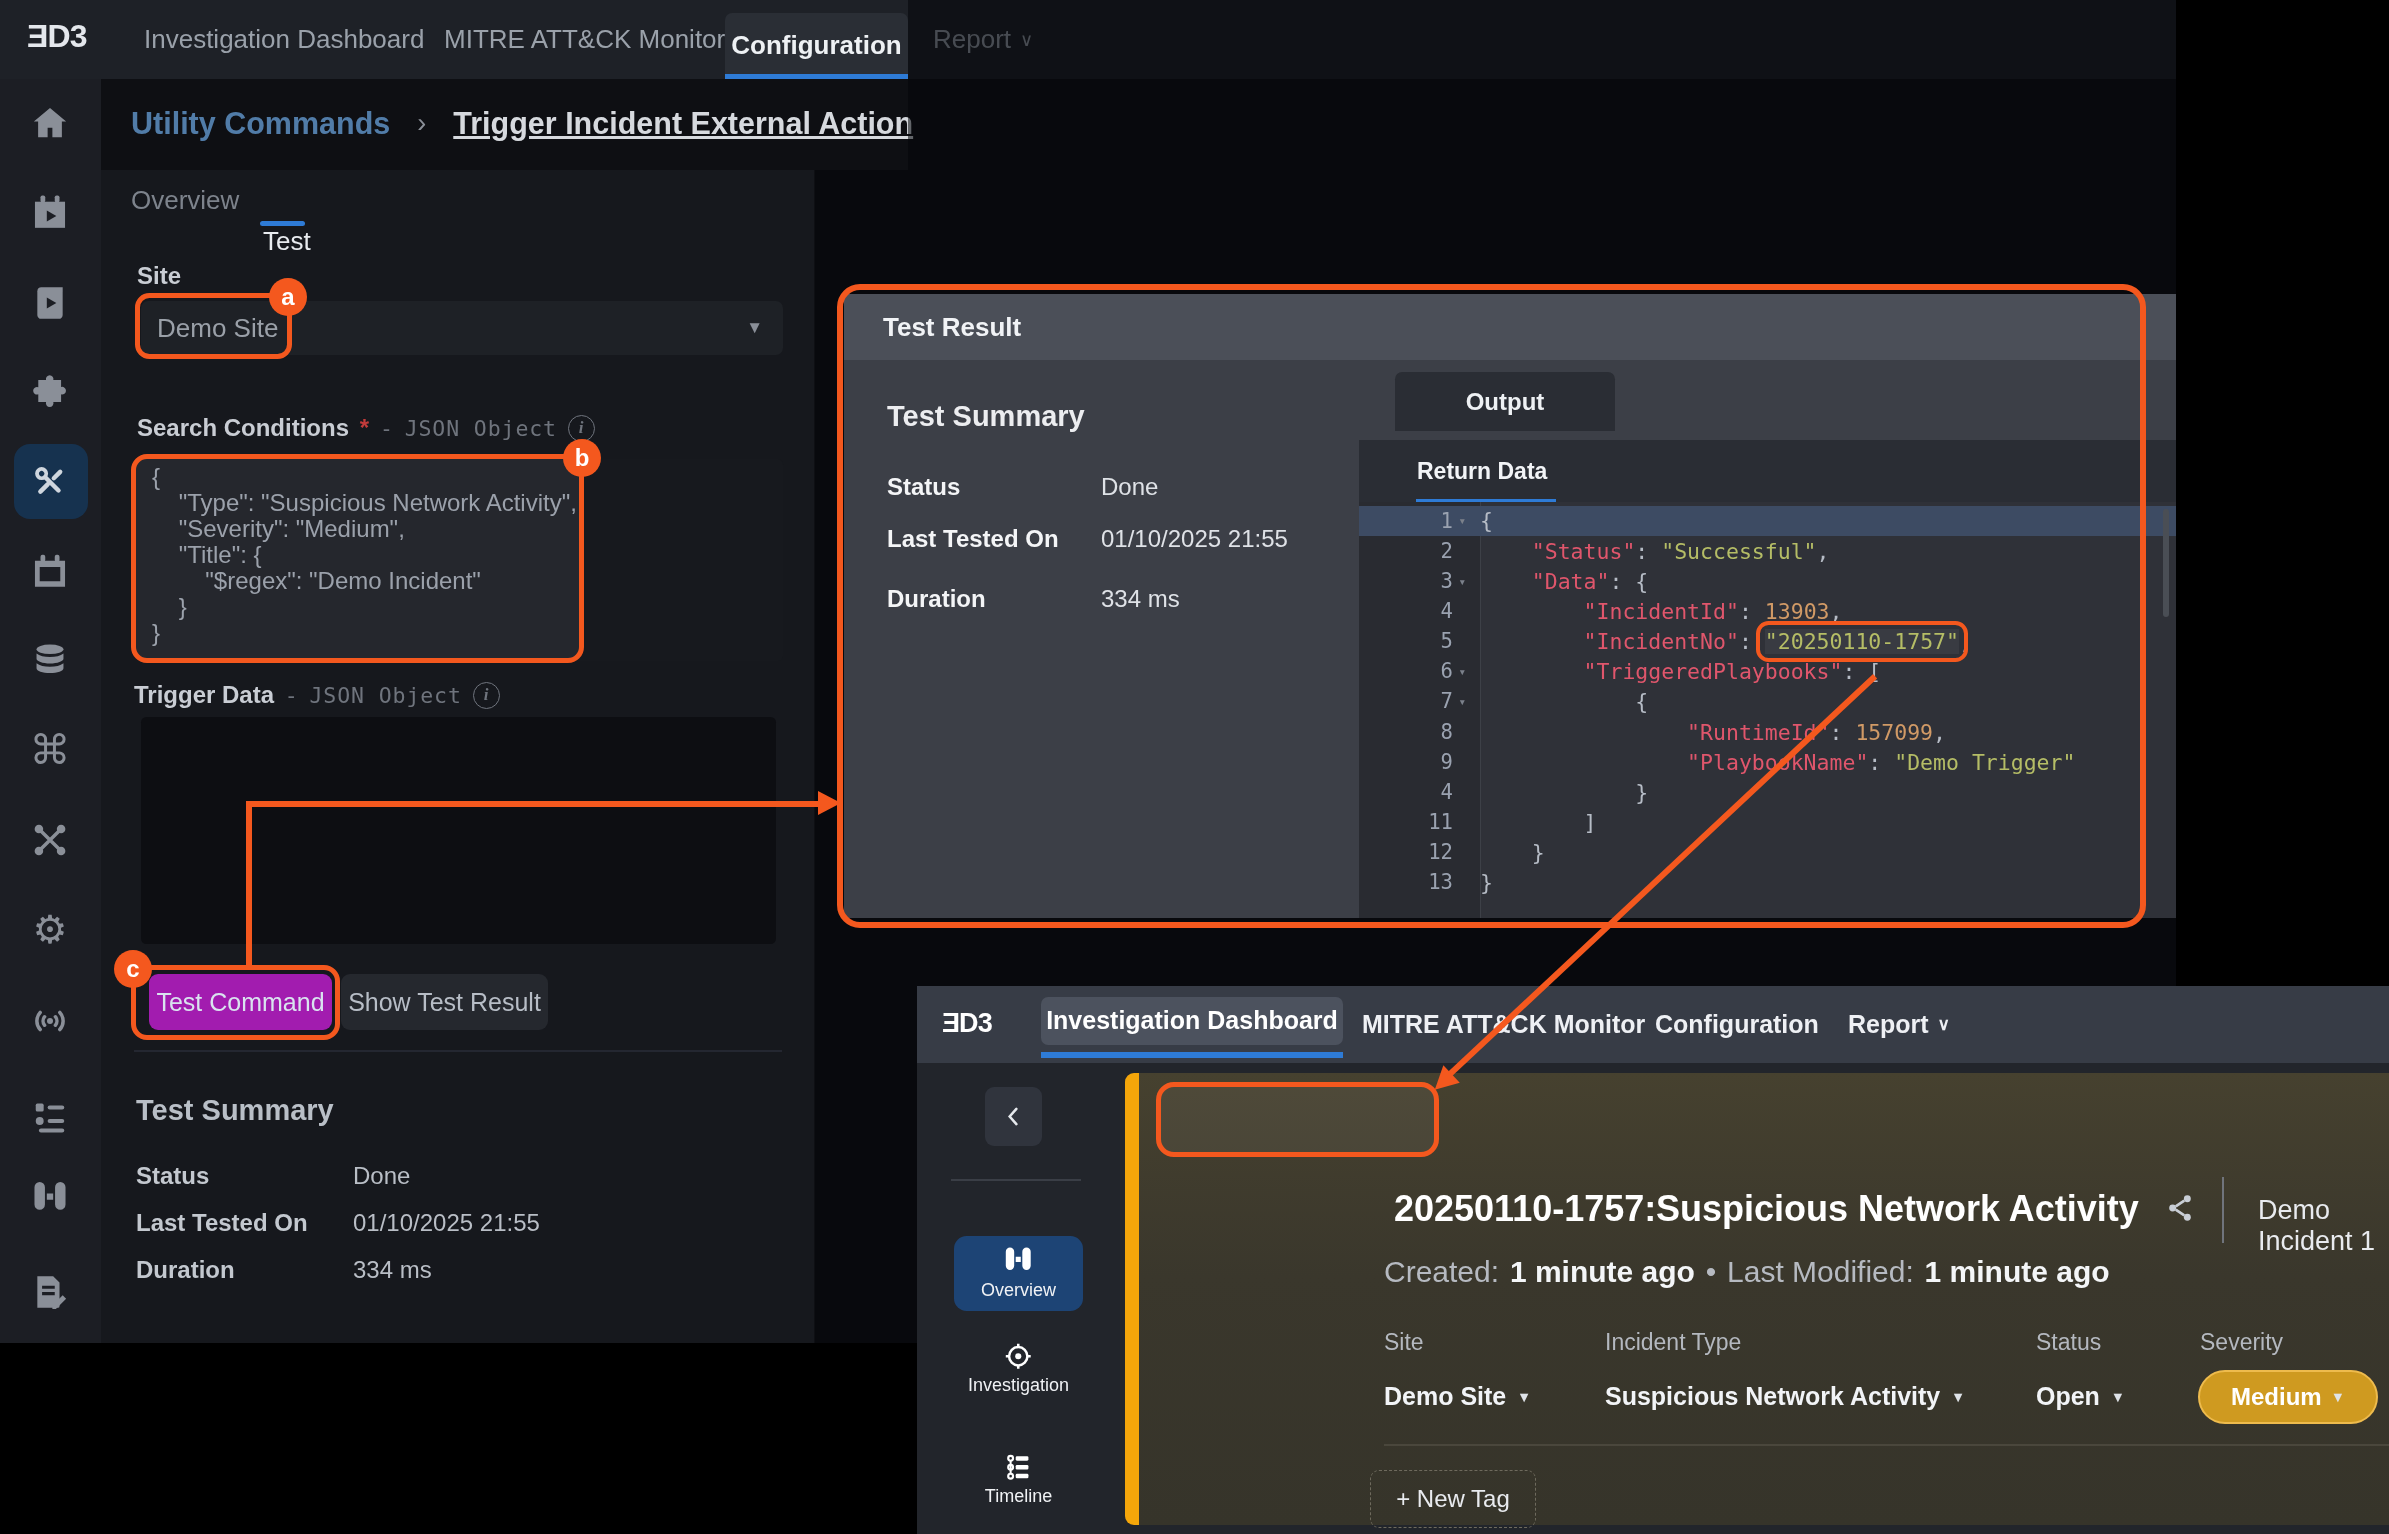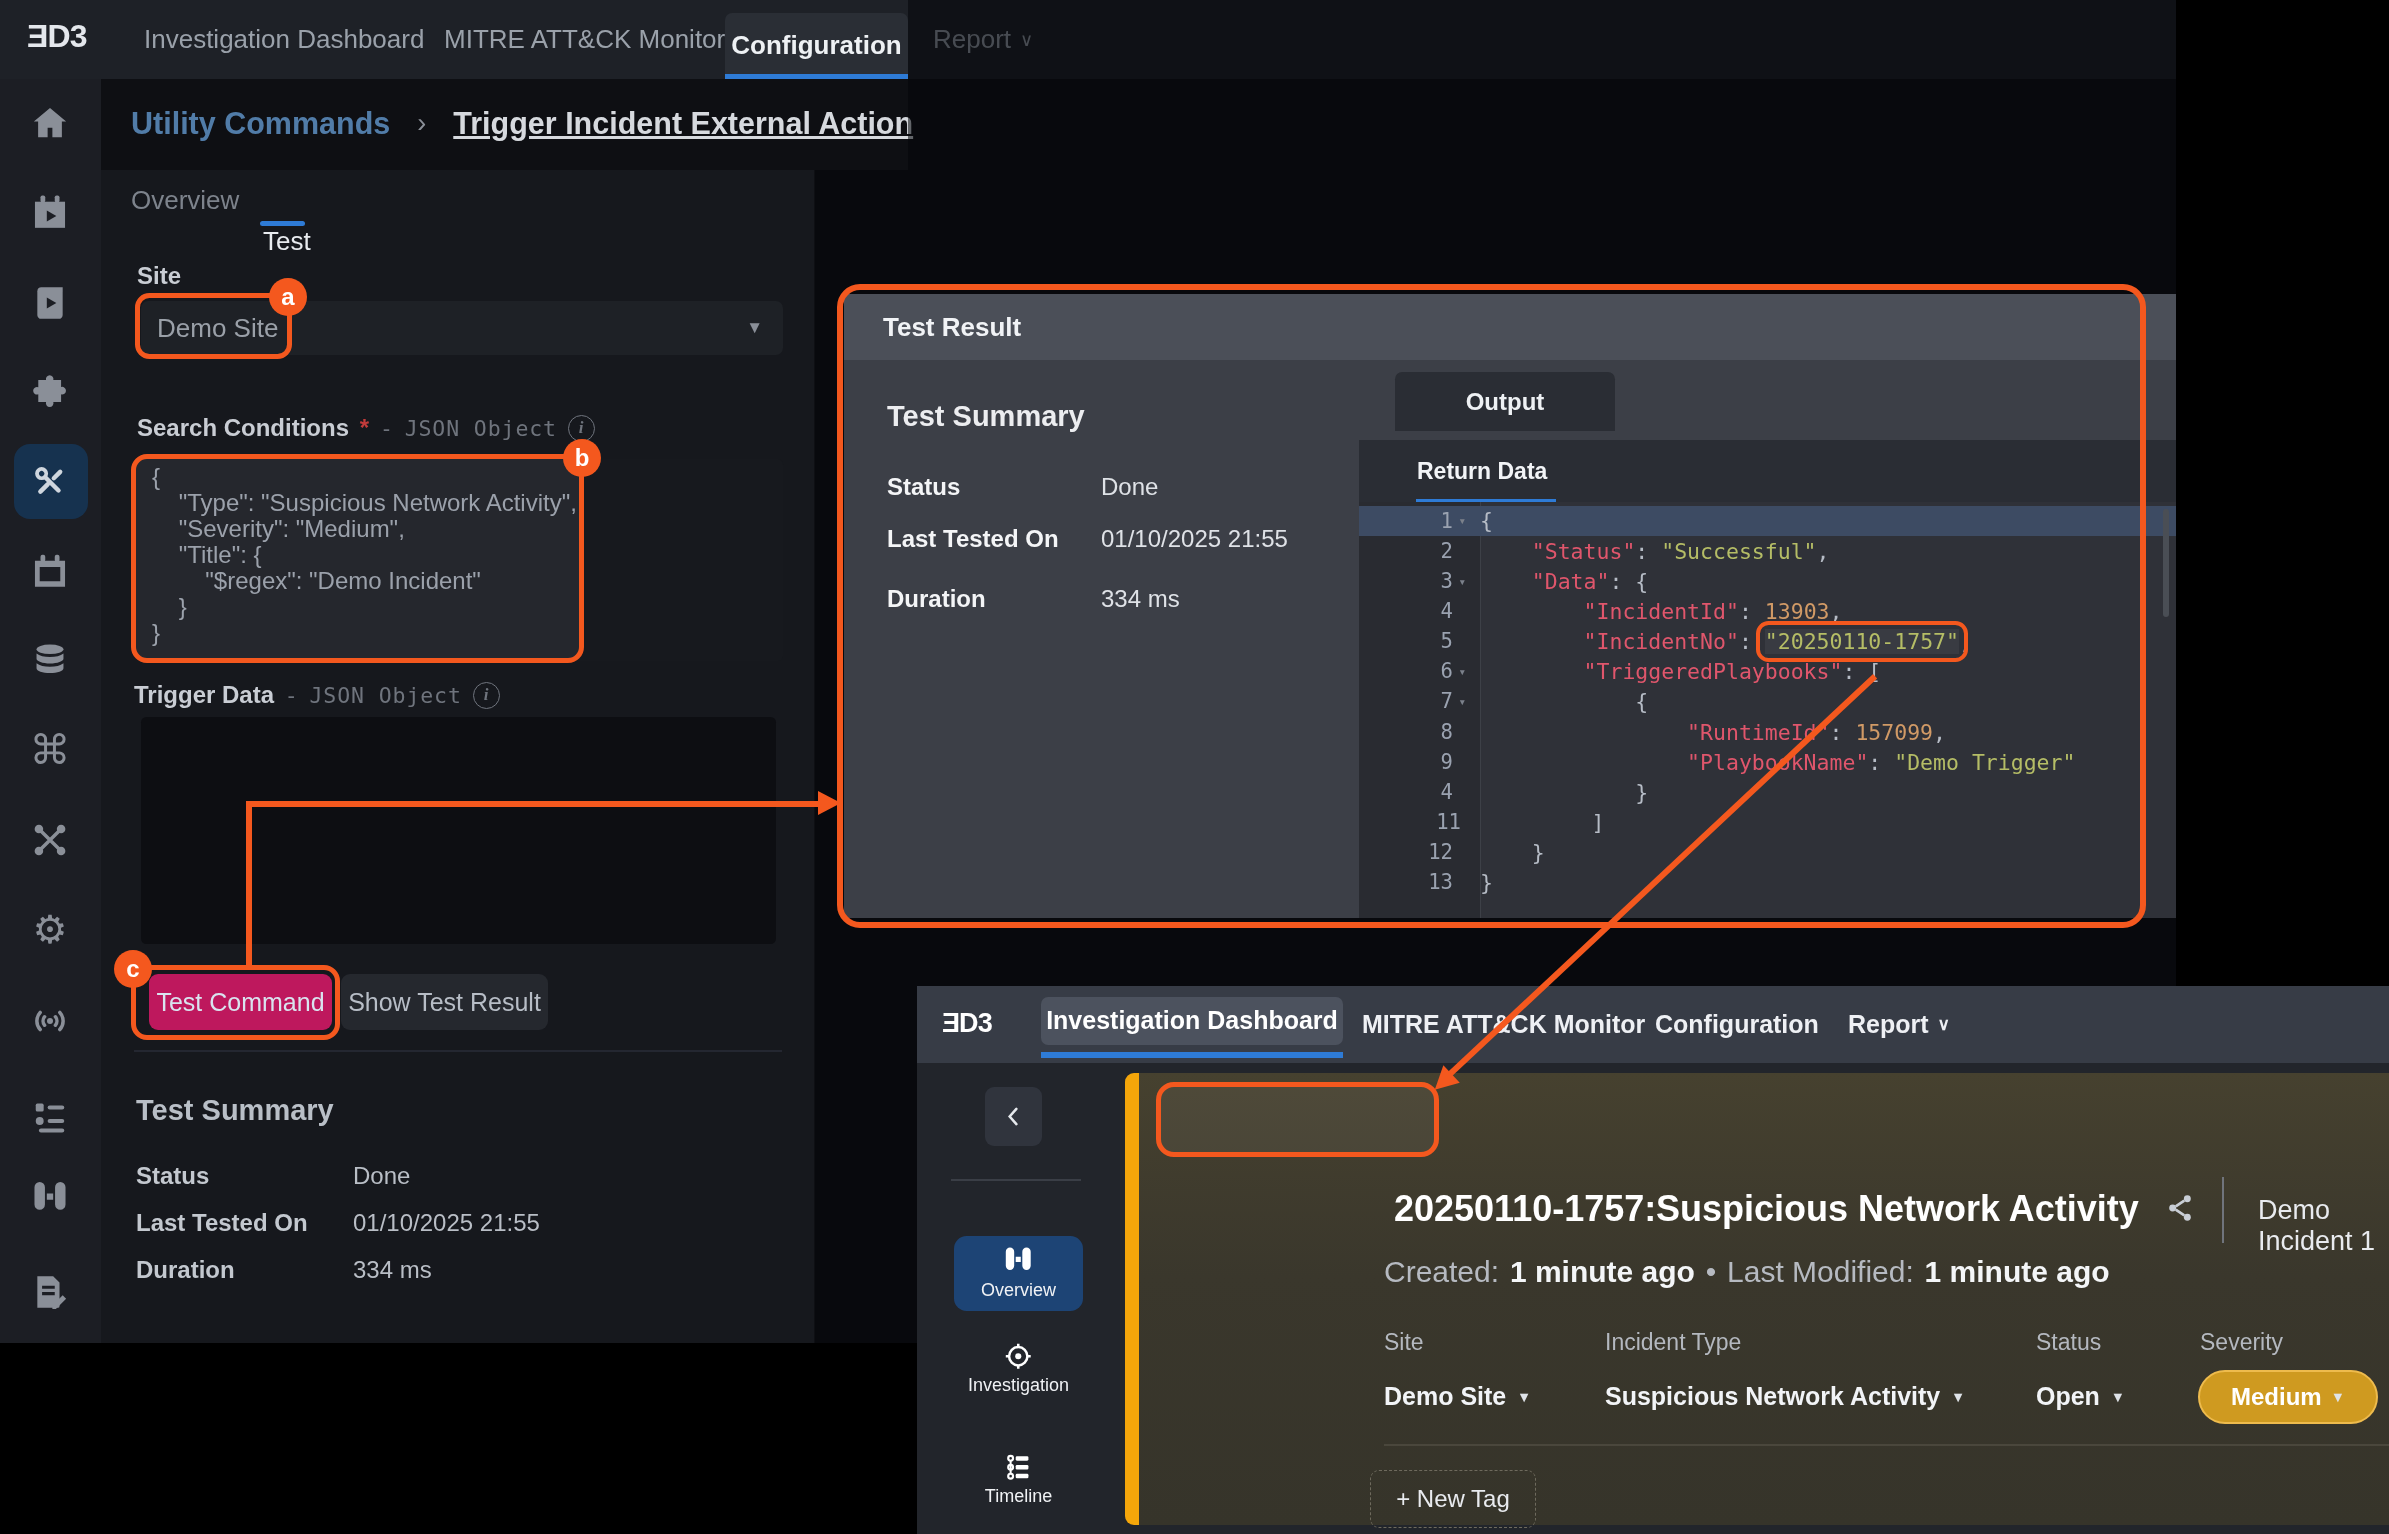--- a/index.html
+++ b/index.html
@@ -268,21 +268,21 @@
 }</pre>
 
       <div class="abs flex" style="left:33px;top:511px;gap:10.8px;">
         <span class="flabel">Trigger Data</span>
         <span class="hint">-</span>
         <span class="hint">JSON Object</span>
         <span class="info-i">i</span>
       </div>
       <div class="abs" style="left:40px;top:547px;width:635px;height:227px;background:var(--input-dark);border-radius:5.4px;"></div>
 
-      <div class="abs btn" style="left:48px;top:804px;width:183px;height:56px;background:#be185d;color:#d9e3ef;">Test Command</div>
+      <div class="abs btn" style="left:48px;top:804px;width:183px;height:56px;background:#a21caf;color:#d9e3ef;">Test Command</div>
       <div class="abs btn" style="left:240px;top:804px;width:207px;height:56px;background:#25282e;color:#b7bdc6;">Show Test Result</div>
 
       <div class="abs" style="left:33px;top:880px;width:648px;height:1.8px;background:#242731;"></div>
 
       <div class="abs bold" style="left:35px;top:924px;font-size:29px;color:#b9bfc7;">Test Summary</div>
       <div>
           <div class="abs summary-label" style="left: 35px; top: 992px;">Status</div>
           <div class="abs summary-value" style="left: 252px; top: 992px;">Done</div>
           <div class="abs summary-label" style="left: 35px; top: 1039px;">Last Tested On</div>
           <div class="abs summary-value" style="left: 252px; top: 1039px;">01/10/2025 21:55</div>
@@ -380,21 +380,21 @@
             </div>
             <div class="ctxt"><span class="tk-p">                </span><span class="tk-k">"PlaybookName"</span><span class="tk-p">: </span><span class="tk-s">"Demo Trigger"</span></div>
           </div>
           <div class="crow" style="top: 275px;">
             <div class="gut">
               <span>4</span>
               <span class="fold"></span>
             </div>
             <div class="ctxt"><span class="tk-p">            </span><span class="tk-p">}</span></div>
           </div>
-          <div class="crow" style="top: 305px; padding-left: 8px;">
+          <div class="crow" style="top: 305px;">
             <div class="gut">
               <span>11</span>
               <span class="fold"></span>
             </div>
             <div class="ctxt"><span class="tk-p">        </span><span class="tk-p">]</span></div>
           </div>
           <div class="crow" style="top: 335px;">
             <div class="gut">
               <span>12</span>
               <span class="fold"></span>

